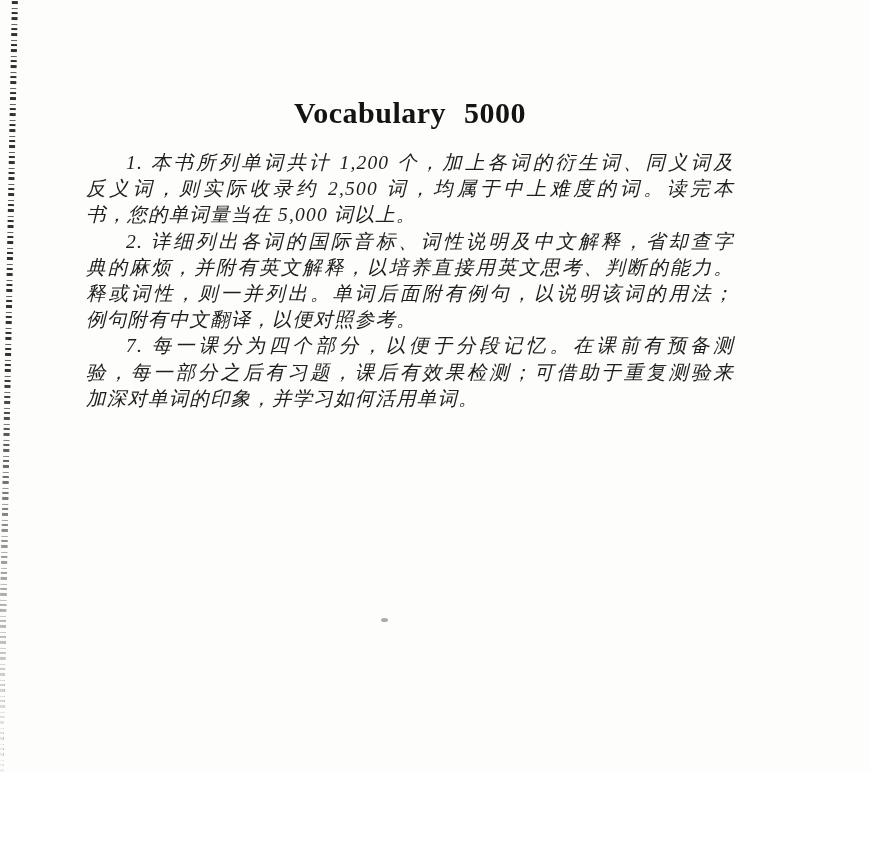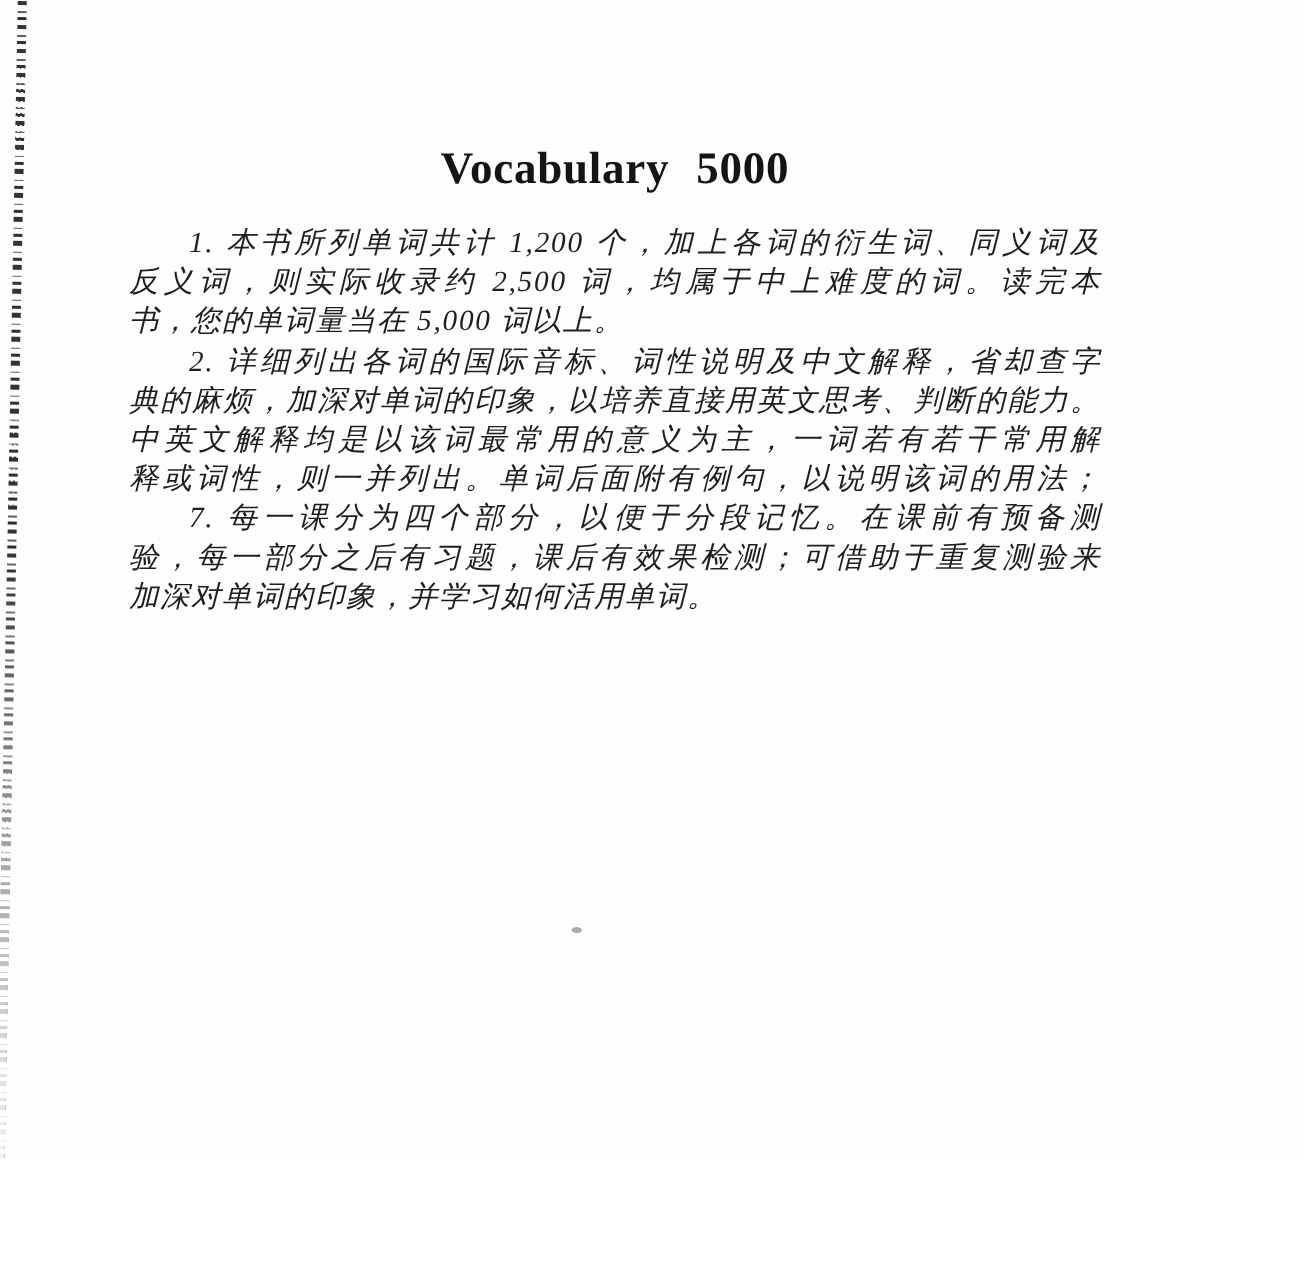--- a/index.html
+++ b/index.html
@@ -154,23 +154,23 @@
     <h1 class="book-title">Vocabulary 5000</h1>
 
     <div class="paragraph">
       <div class="para-line first-line">1. 本书所列单词共计 1,200 个，加上各词的衍生词、同义词及</div>
       <div class="para-line">反义词，则实际收录约 2,500 词，均属于中上难度的词。读完本</div>
       <div class="para-line last-line">书，您的单词量当在 5,000 词以上。</div>
     </div>
 
     <div class="paragraph">
       <div class="para-line first-line">2. 详细列出各词的国际音标、词性说明及中文解释，省却查字</div>
-      <div class="para-line">典的麻烦，加深对单词的印象，以培养直接用英文思考、判断的能力。</div>
-      <div class="para-line">中英文解释均是以该词最常用的意义为主，一词若有若干常用解</div>
+      <div class="para-line">典的麻烦，并附有英文解释，以培养直接用英文思考、判断的能力。</div>
       <div class="para-line">释或词性，则一并列出。单词后面附有例句，以说明该词的用法；</div>
+      <div class="para-line last-line">例句附有中文翻译，以便对照参考。</div>
     </div>
 
     <div class="paragraph">
       <div class="para-line first-line">7. 每一课分为四个部分，以便于分段记忆。在课前有预备测</div>
       <div class="para-line">验，每一部分之后有习题，课后有效果检测；可借助于重复测验来</div>
       <div class="para-line last-line">加深对单词的印象，并学习如何活用单词。</div>
     </div>
 
 
 

